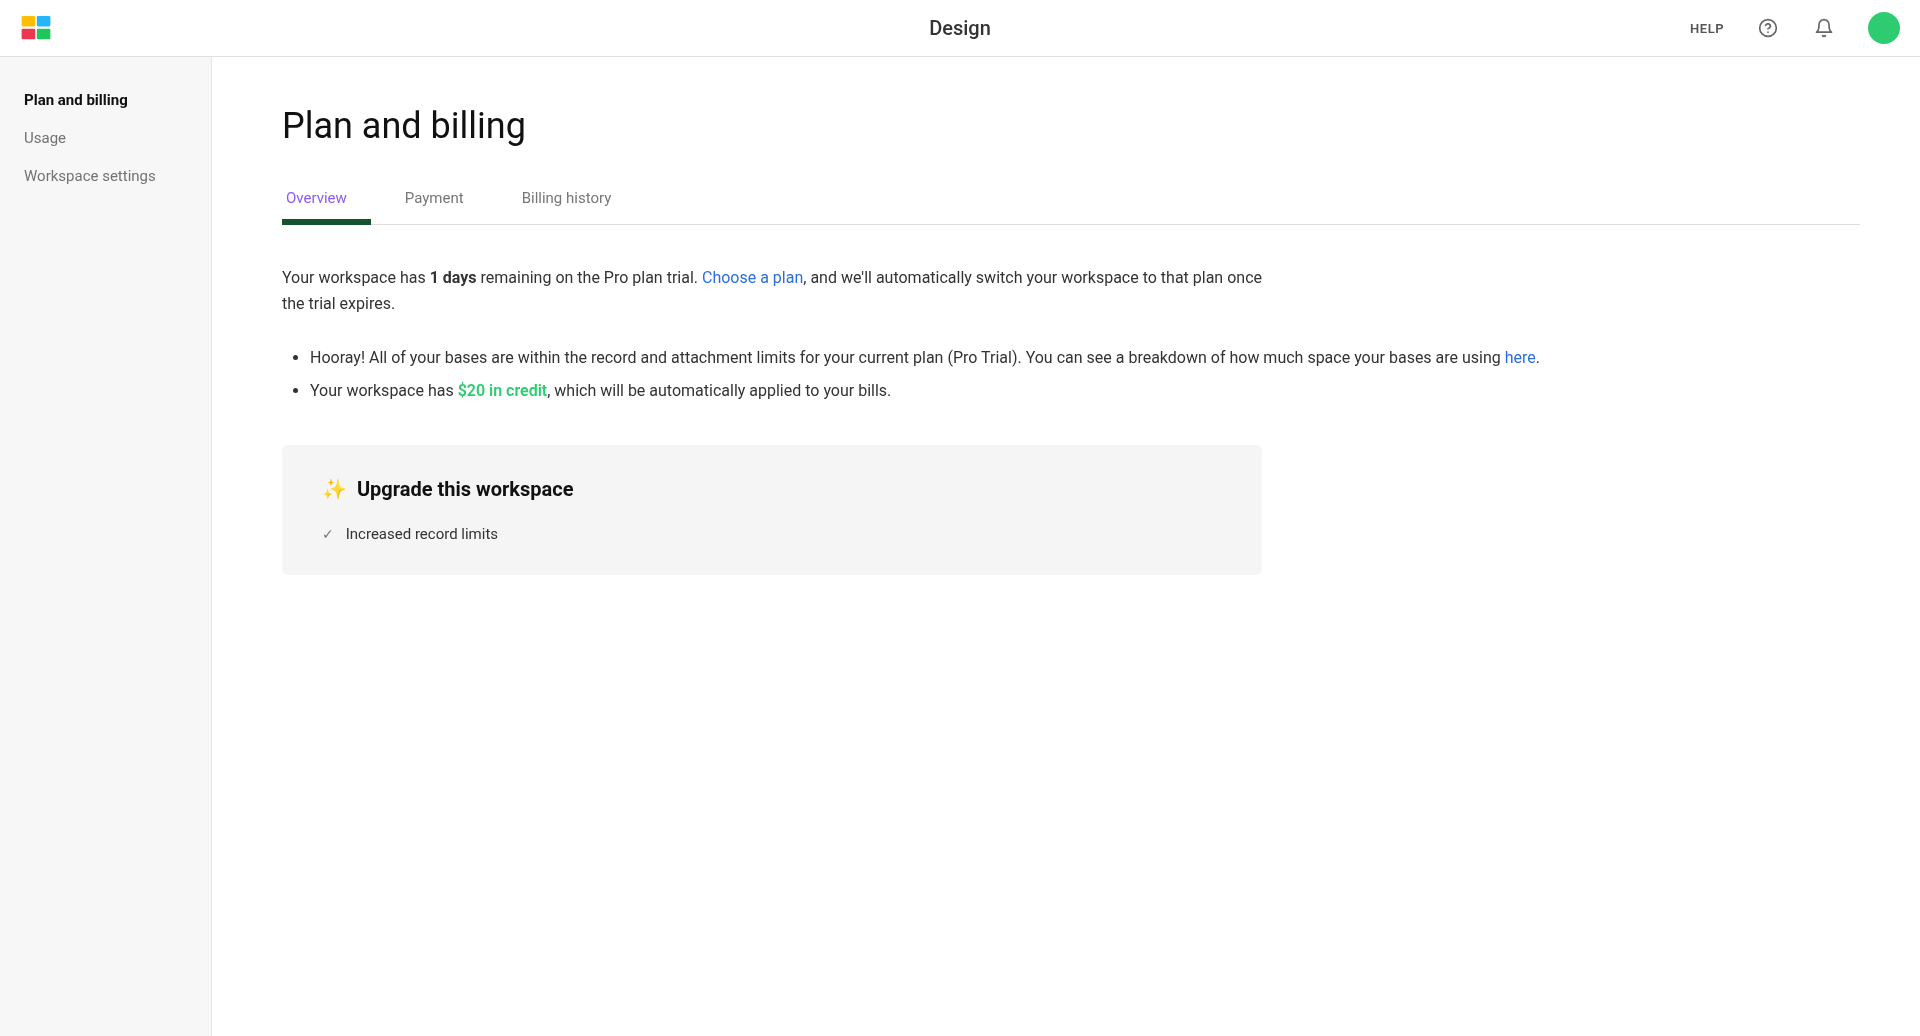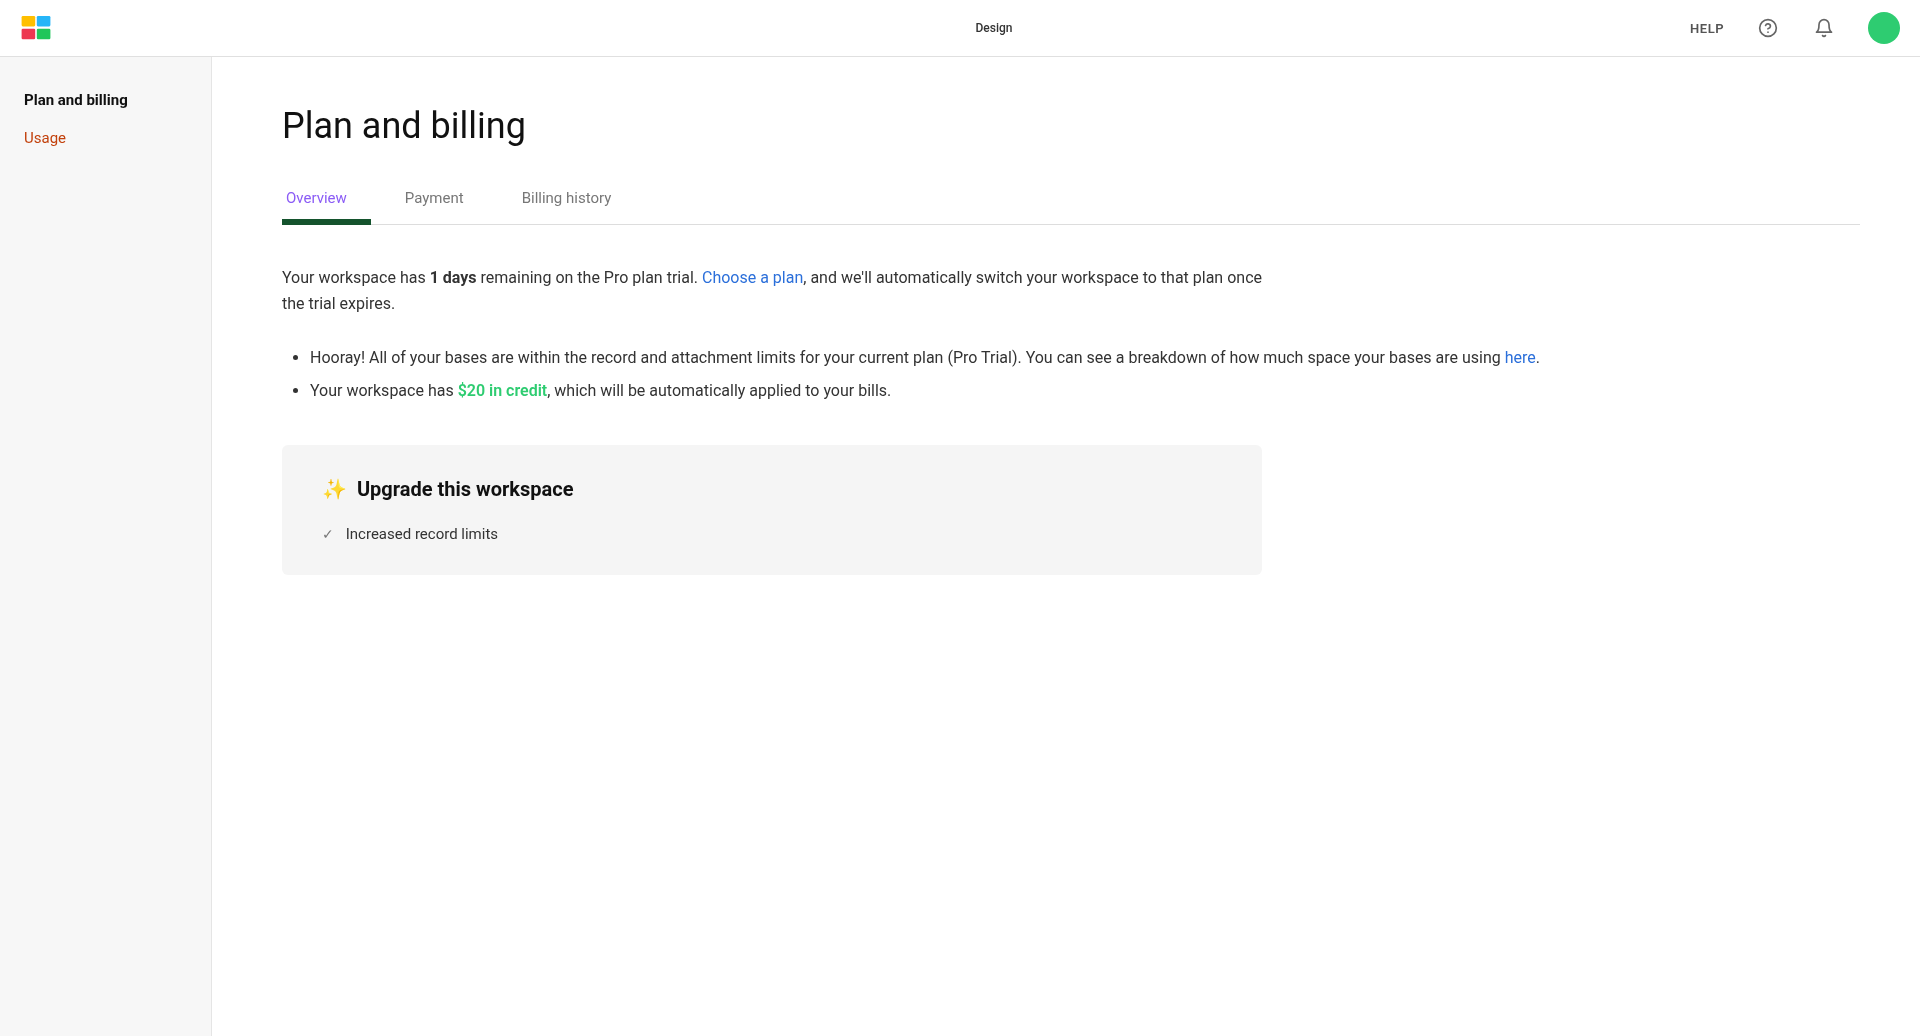--- a/index.html
+++ b/index.html
@@ -18,24 +18,23 @@
     }
     .logo-area {
       display: flex;
       align-items: center;
       gap: 6px;
     }
     .workspace-title {
       position: absolute;
       left: 50%;
       transform: translateX(-50%);
-      font-size: 12px;
+      font-size: 20px;
       font-weight: 500;
       color: #333;
-      margin-left: 34px;
     }
     .nav-right {
       margin-left: auto;
       display: flex;
       align-items: center;
       gap: 32px;
     }
     .help-label {
       font-size: 13px;
       font-weight: 600;
@@ -78,21 +77,21 @@
     .sidebar {
       width: 212px;
       background: #f7f7f7;
       border-right: 1px solid #e5e5e5;
       padding: 24px 0;
       flex-shrink: 0;
     }
     .sidebar-item {
       padding: 10px 24px;
       font-size: 15px;
-      color: #c2410c;
+      color: #737373;
       cursor: pointer;
       border-radius: 0;
     }
     .sidebar-item.active {
       font-weight: 700;
       color: #111;
     }
 
     
     .content {
@@ -230,20 +229,21 @@
     </div>
     <div class="avatar"></div>
   </div>
 </nav>
 
 <div class="main-layout">
 
   <aside class="sidebar">
     <div class="sidebar-item active">Plan and billing</div>
     <div class="sidebar-item">Usage</div>
+    <div class="sidebar-item">Workspace settings</div>
   </aside>
 
   <main class="content">
     <h1 class="page-title">Plan and billing</h1>
 
     <div class="tabs">
       <div class="tab active">Overview</div>
       <div class="tab">Payment</div>
       <div class="tab">Billing history</div>
     </div>

